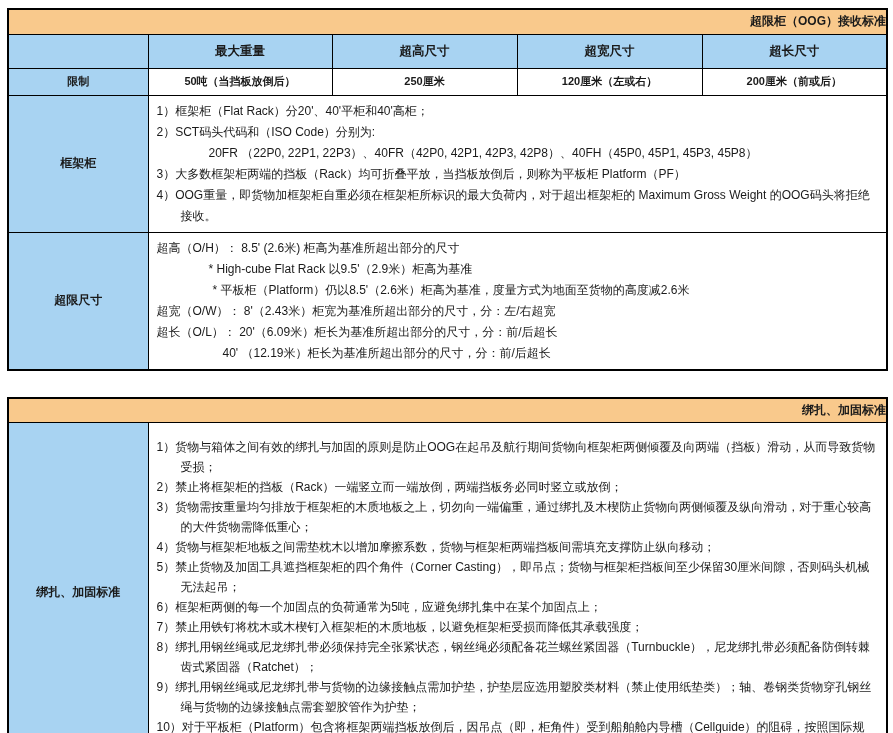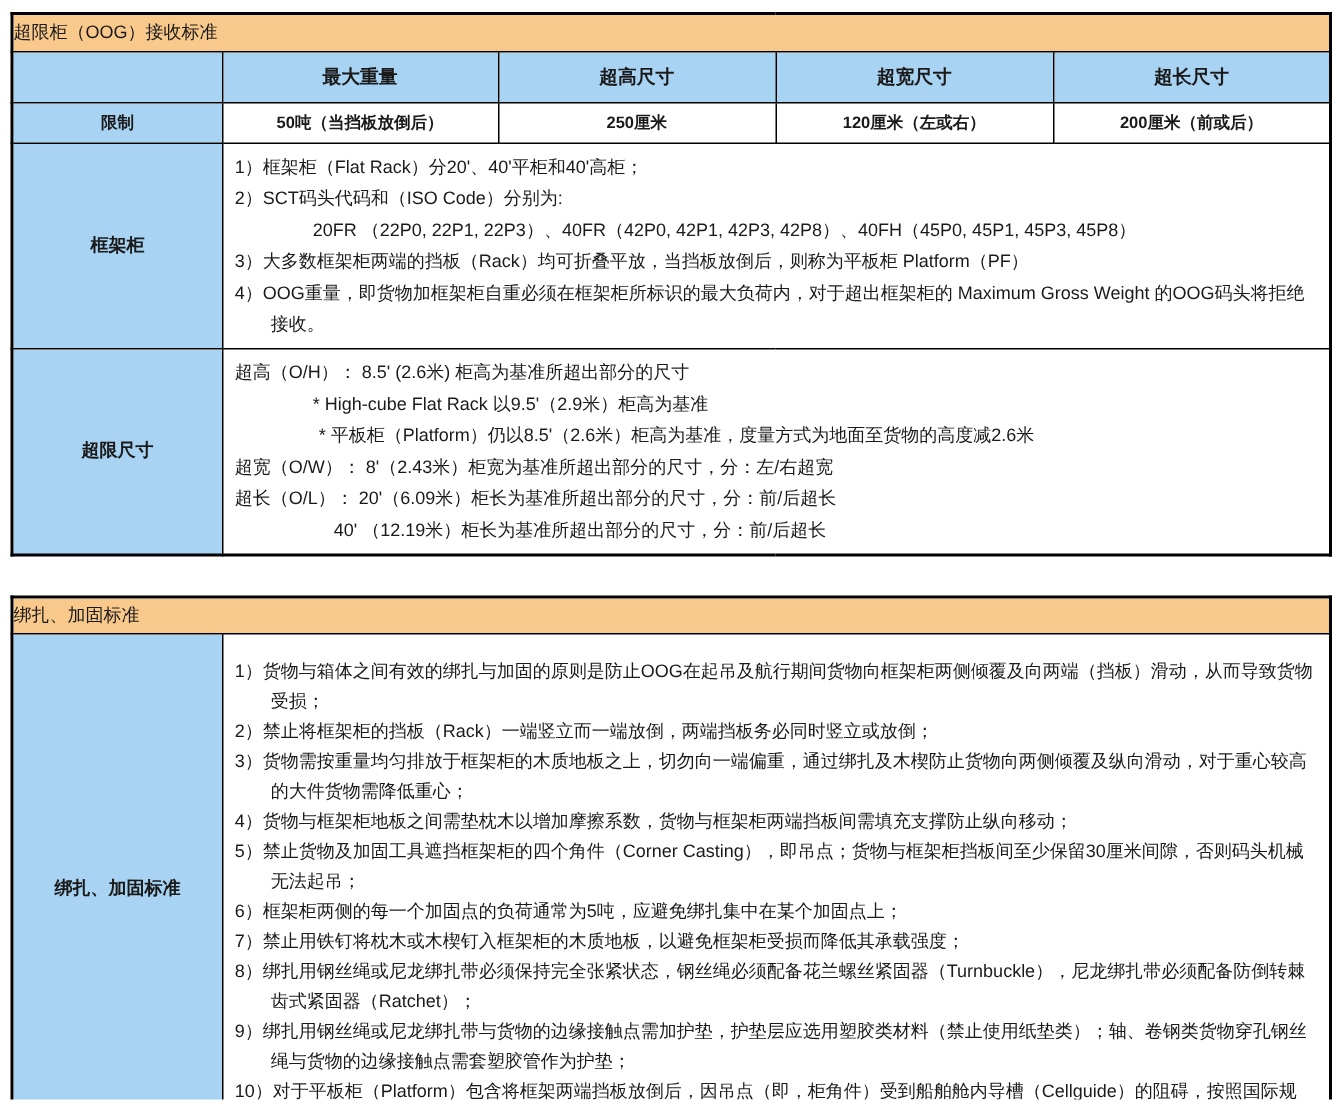--- a/index.html
+++ b/index.html
@@ -20,21 +20,21 @@
     border:2px solid var(--border);
   }
   table.tbl td{
     border:1px solid var(--border);
     font-size:12px;
     vertical-align:middle;
     overflow:hidden;
   }
   td.title{
     background:var(--orange);
-    text-align:left;font-weight:normal;font-size:13px;
+    text-align:right;font-weight:bold;font-size:13px;
     height:25px;
   }
   td.blue{background:var(--blue);}
   tr.hdr td{height:34px;text-align:center;font-weight:bold;font-size:12.5px;}
   tr.limit td{height:27px;text-align:center;font-weight:bold;font-size:11px;}
   td.c0{text-align:center;font-weight:bold;font-size:12.5px;}
   td.content{
     background:#ffffff;vertical-align:middle;
     padding:5px 8px;
   }

